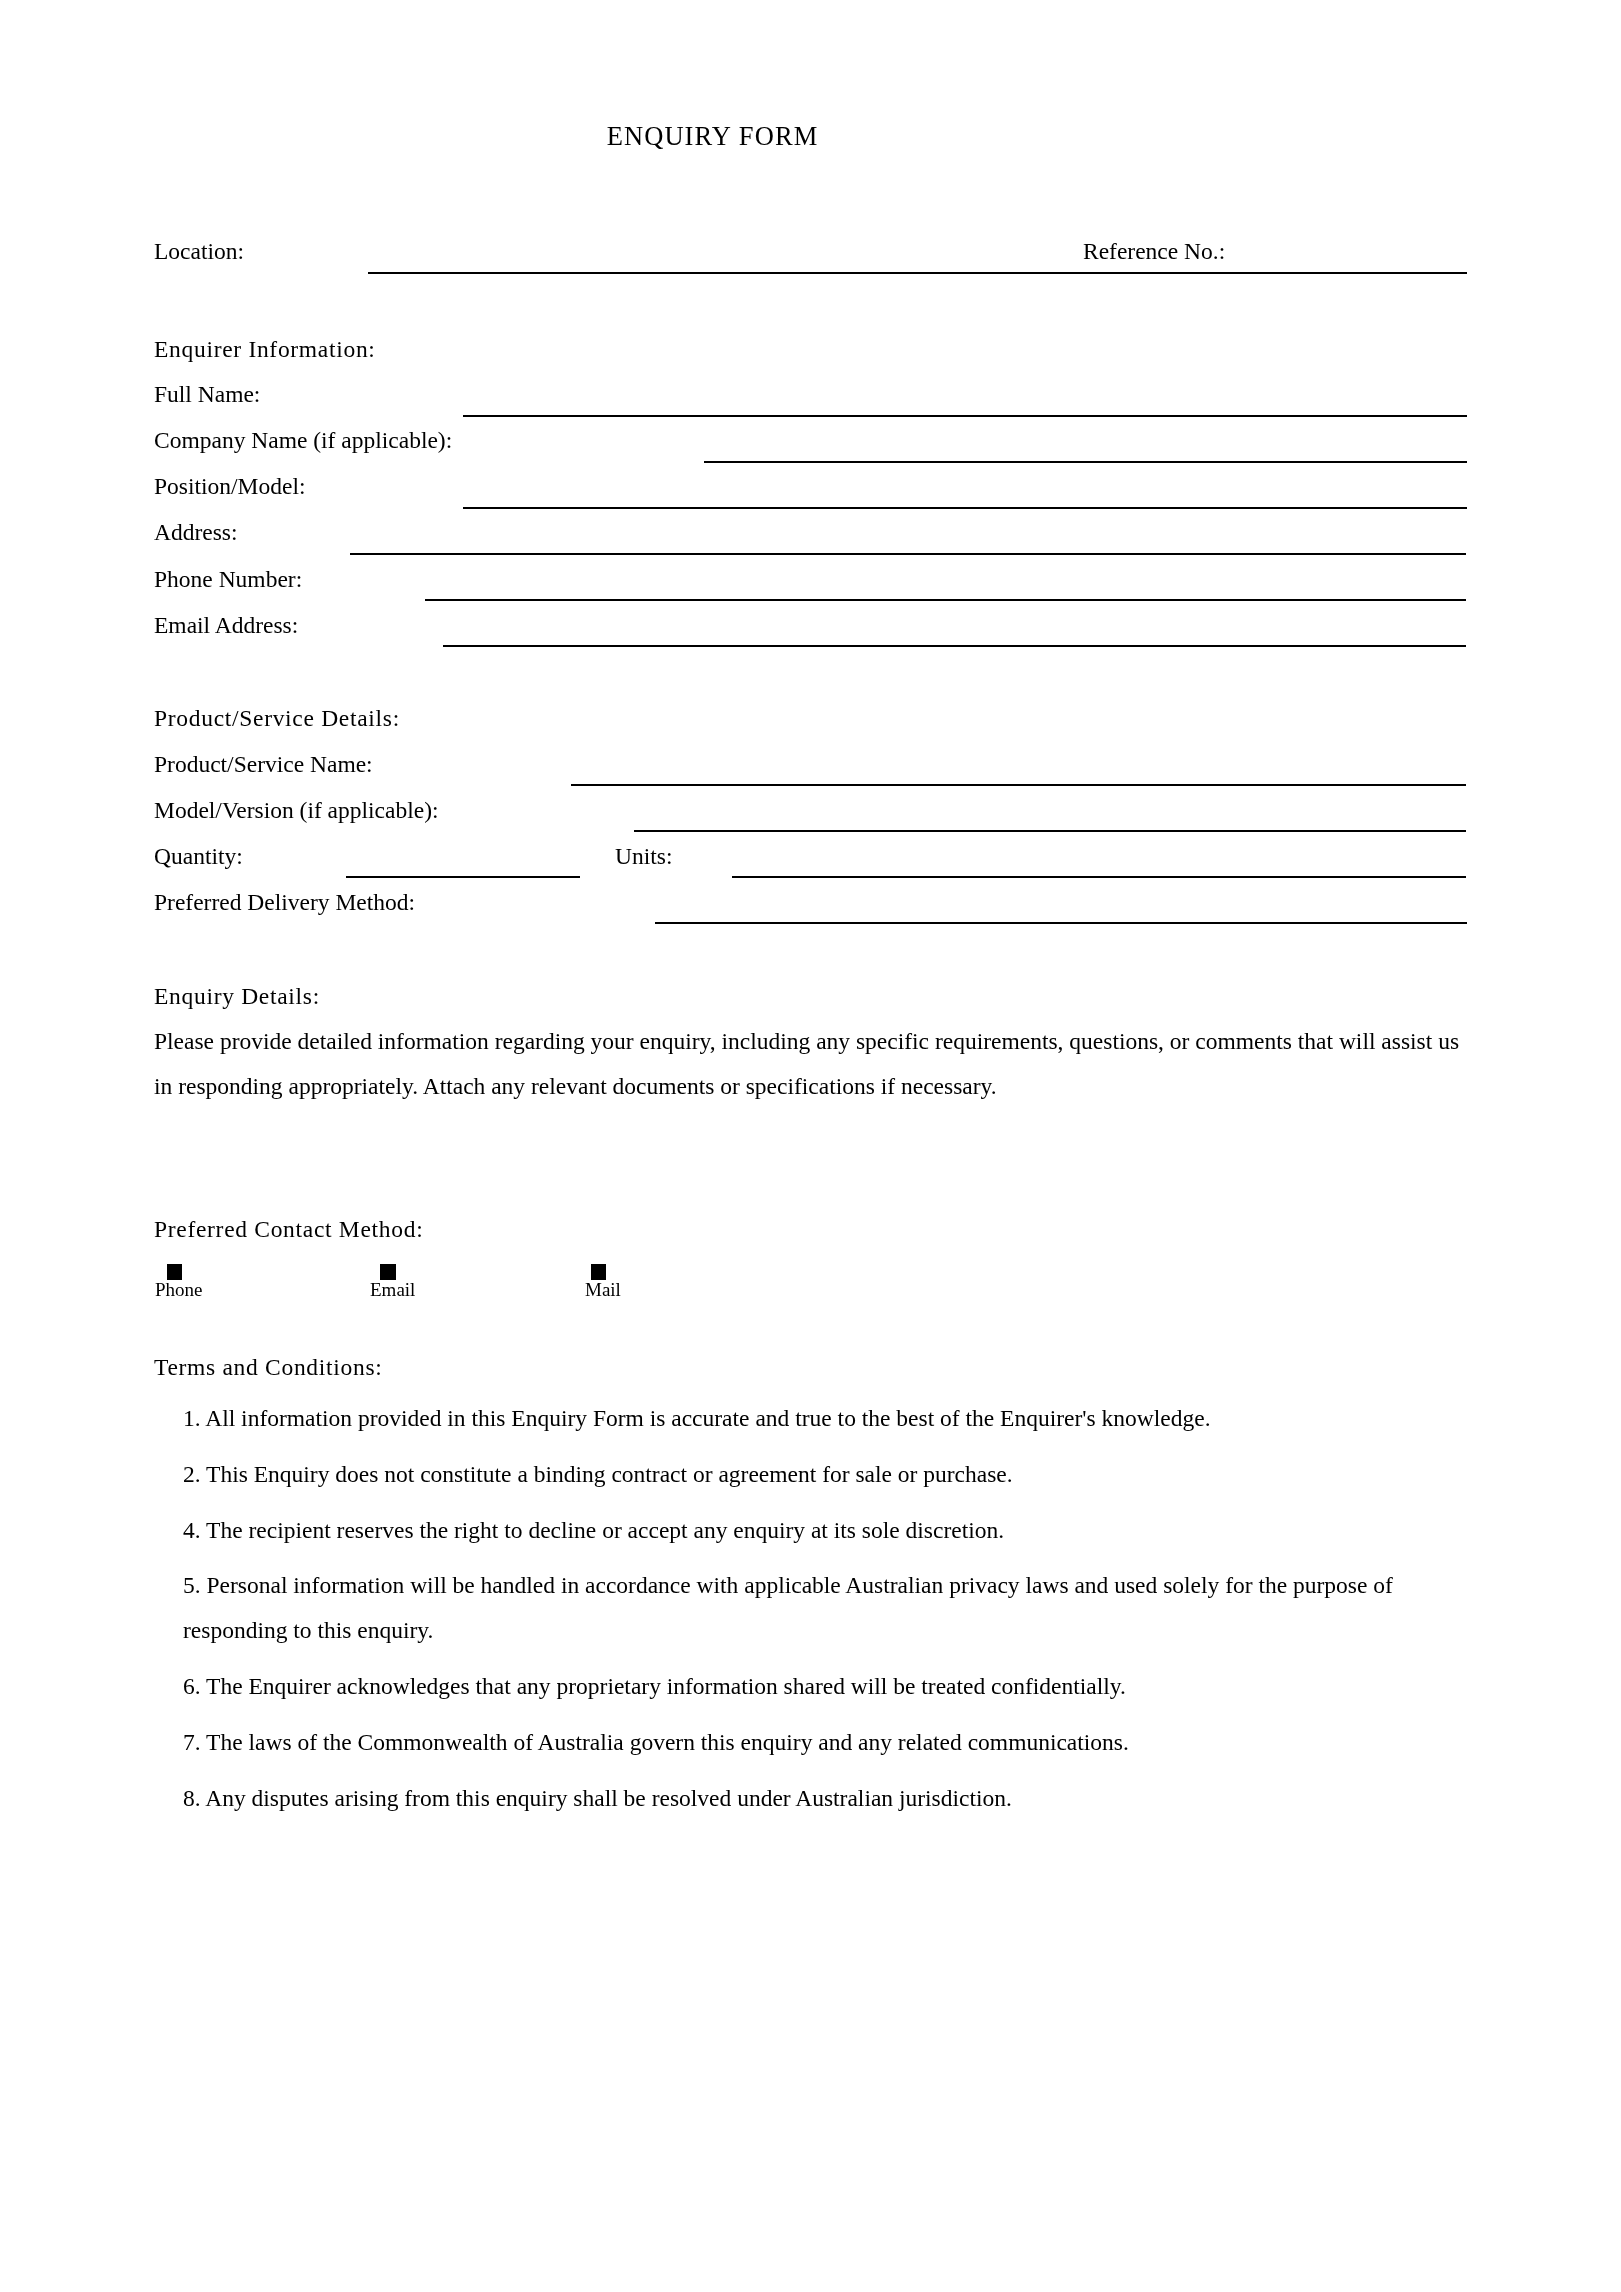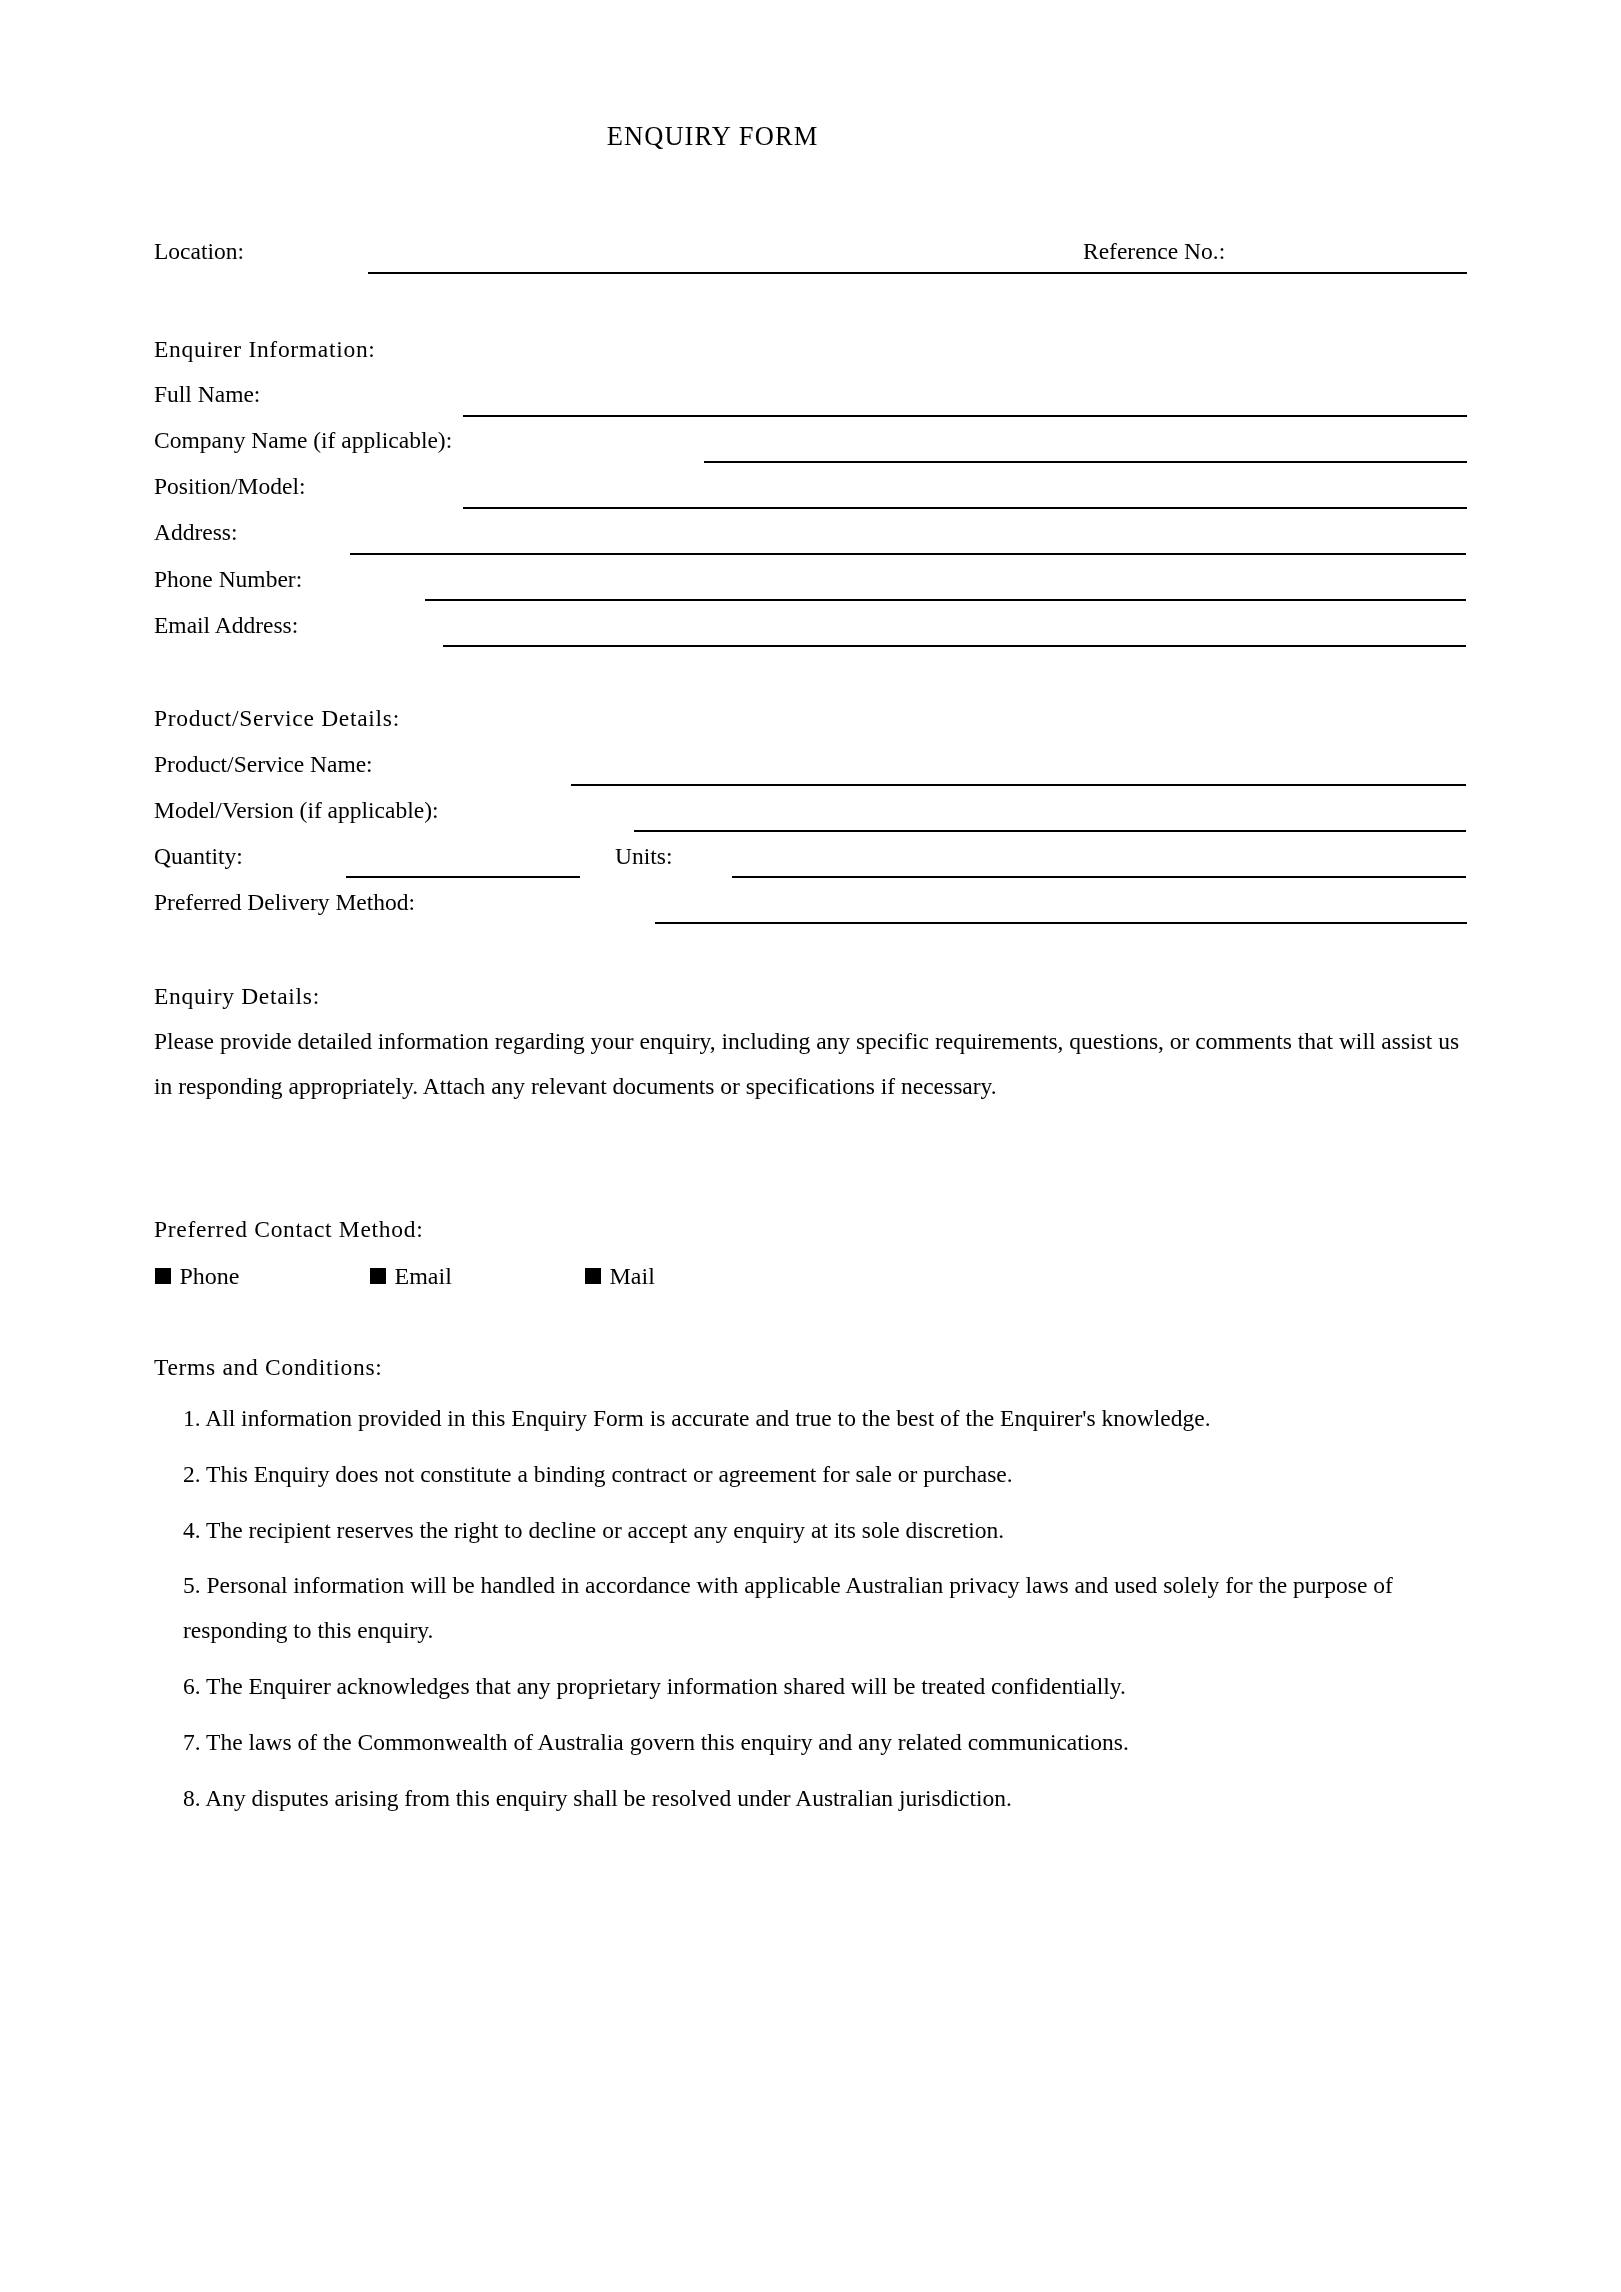--- a/index.html
+++ b/index.html
@@ -58,23 +58,24 @@
     font-size: 23.5px;
     line-height: 45px;
     text-align: left;
   }
 
   
   .cb-opt {
     position: absolute;
     display: flex;
     align-items: center;
-    font-size: 24px;
+    font-size: 19px;
     line-height: 1;
     white-space: nowrap;
+    flex-direction: column;
   }
   .cb-box {
     display: inline-block;
     width: 15.7px;
     height: 15.7px;
     background: #000000;
     margin-right: 8.8px;
     flex: 0 0 auto;
   }
 

